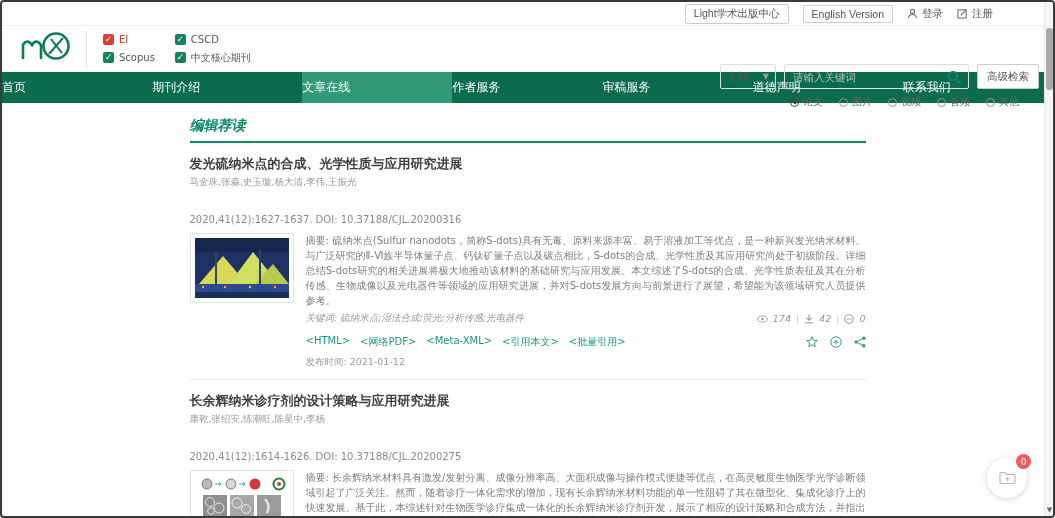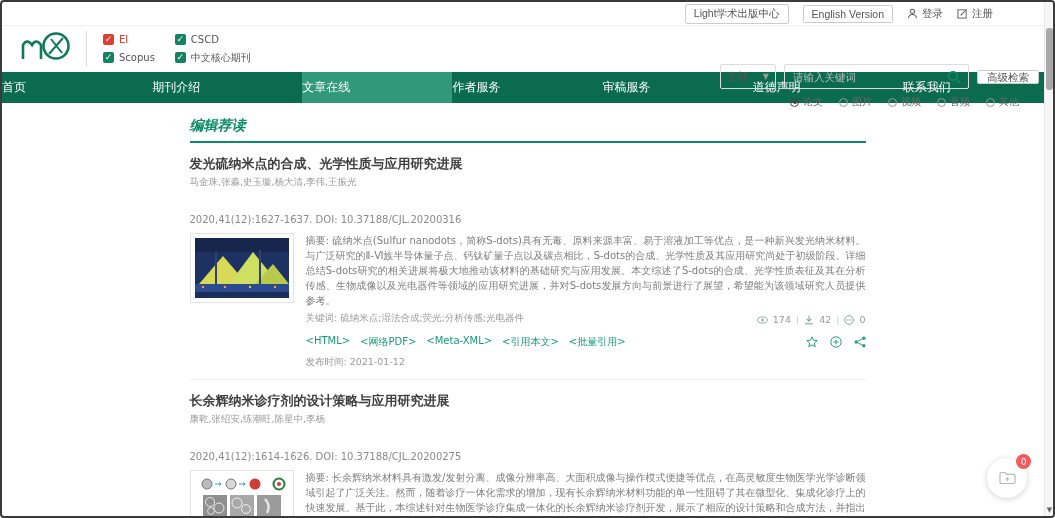--- a/index.html
+++ b/index.html
@@ -36,21 +36,21 @@
   .search-row { display:flex; align-items:center; gap:8px; }
   .sel { width:56px; height:25px; border:1px solid #ddd; border-radius:2px; display:flex;
     align-items:center; justify-content:space-between; padding:0 6px; font-size:10.5px; color:#555; cursor:pointer; }
   .sel .arrow { font-size:8px; color:#999; }
   .searchbox { width:185px; height:25px; border:1px solid #ddd; border-radius:2px;
     display:flex; align-items:center; }
   .searchbox input { flex:1; border:none; outline:none; font-size:10.5px; color:#555;
     padding:0 8px; font-family:inherit; background:transparent; }
   .searchbox input::placeholder { color:#bbb; }
   .searchbox .mag { width:28px; display:flex; align-items:center; justify-content:center; cursor:pointer; }
-  .adv-btn { height:14px; border:1px solid #ccc; border-radius:2px; background:#fff;
+  .adv-btn { height:25px; border:1px solid #ccc; border-radius:2px; background:#fff;
     font-size:10.5px; color:#555; padding:0 9px; cursor:pointer; font-family:inherit; }
   .radio-row { display:flex; gap:16px; margin-top:6px; padding-left:70px; font-size:10px; color:#666; }
   .radio { display:flex; align-items:center; gap:4px; cursor:pointer; }
   .rdot { width:9px; height:9px; border:1px solid #999; border-radius:50%; position:relative; }
   .rdot.on { border-color:#444; }
   .rdot.on::after { content:""; position:absolute; left:1.5px; top:1.5px; width:4px; height:4px;
     border-radius:50%; background:#444; }
   
   .nav { height:31px; background:#0b6b4e; display:flex; }
   .nav-item { flex:1; line-height:31px; color:#fff; font-size:12px; cursor:pointer; }
@@ -62,21 +62,21 @@
   .article { padding-top:12px; }
   .a-title { font-size:13px; color:#3f3f3f; font-weight:600; cursor:pointer; }
   .a-authors { font-size:9.5px; color:#9a9a9a; margin-top:3px; }
   .a-cite { font-size:10px; color:#8a8a8a; margin-top:25px; }
   .a-media { display:flex; margin-top:8px; gap:12px; }
   .thumb { width:104px; height:70px; border:1px solid #e3e3e3; background:#fff; padding:4px;
     flex:0 0 auto; cursor:pointer; }
   .thumb svg { width:100%; height:100%; display:block; }
   .a-right { flex:1; min-width:0; }
   .a-abs { font-size:10px; color:#7d7d7d; line-height:15px; text-align:justify; }
-  .kw-row { display:flex; justify-content:space-between; align-items:flex-end; margin-top:4px; }
+  .kw-row { display:flex; justify-content:space-between; align-items:center; margin-top:4px;font-style:italic; }
   .a-kw { font-size:9.5px; color:#9a9a9a; }
   .stats { display:flex; align-items:center; gap:5px; font-size:9.5px; color:#999; white-space:nowrap; }
   .stats .num { color:#999; }
   .stats .bar { color:#ccc; }
   .links-row { display:flex; justify-content:space-between; align-items:center; margin-top:10px; }
   .a-links { display:flex; gap:10px; }
   .a-link { font-size:10px; color:#17997a; cursor:pointer; }
   .act-icons { display:flex; gap:12px; align-items:center; }
   .act-icons .aicon { cursor:pointer; display:flex; }
   .a-date { font-size:9.5px; color:#9a9a9a; margin-top:7px; }

